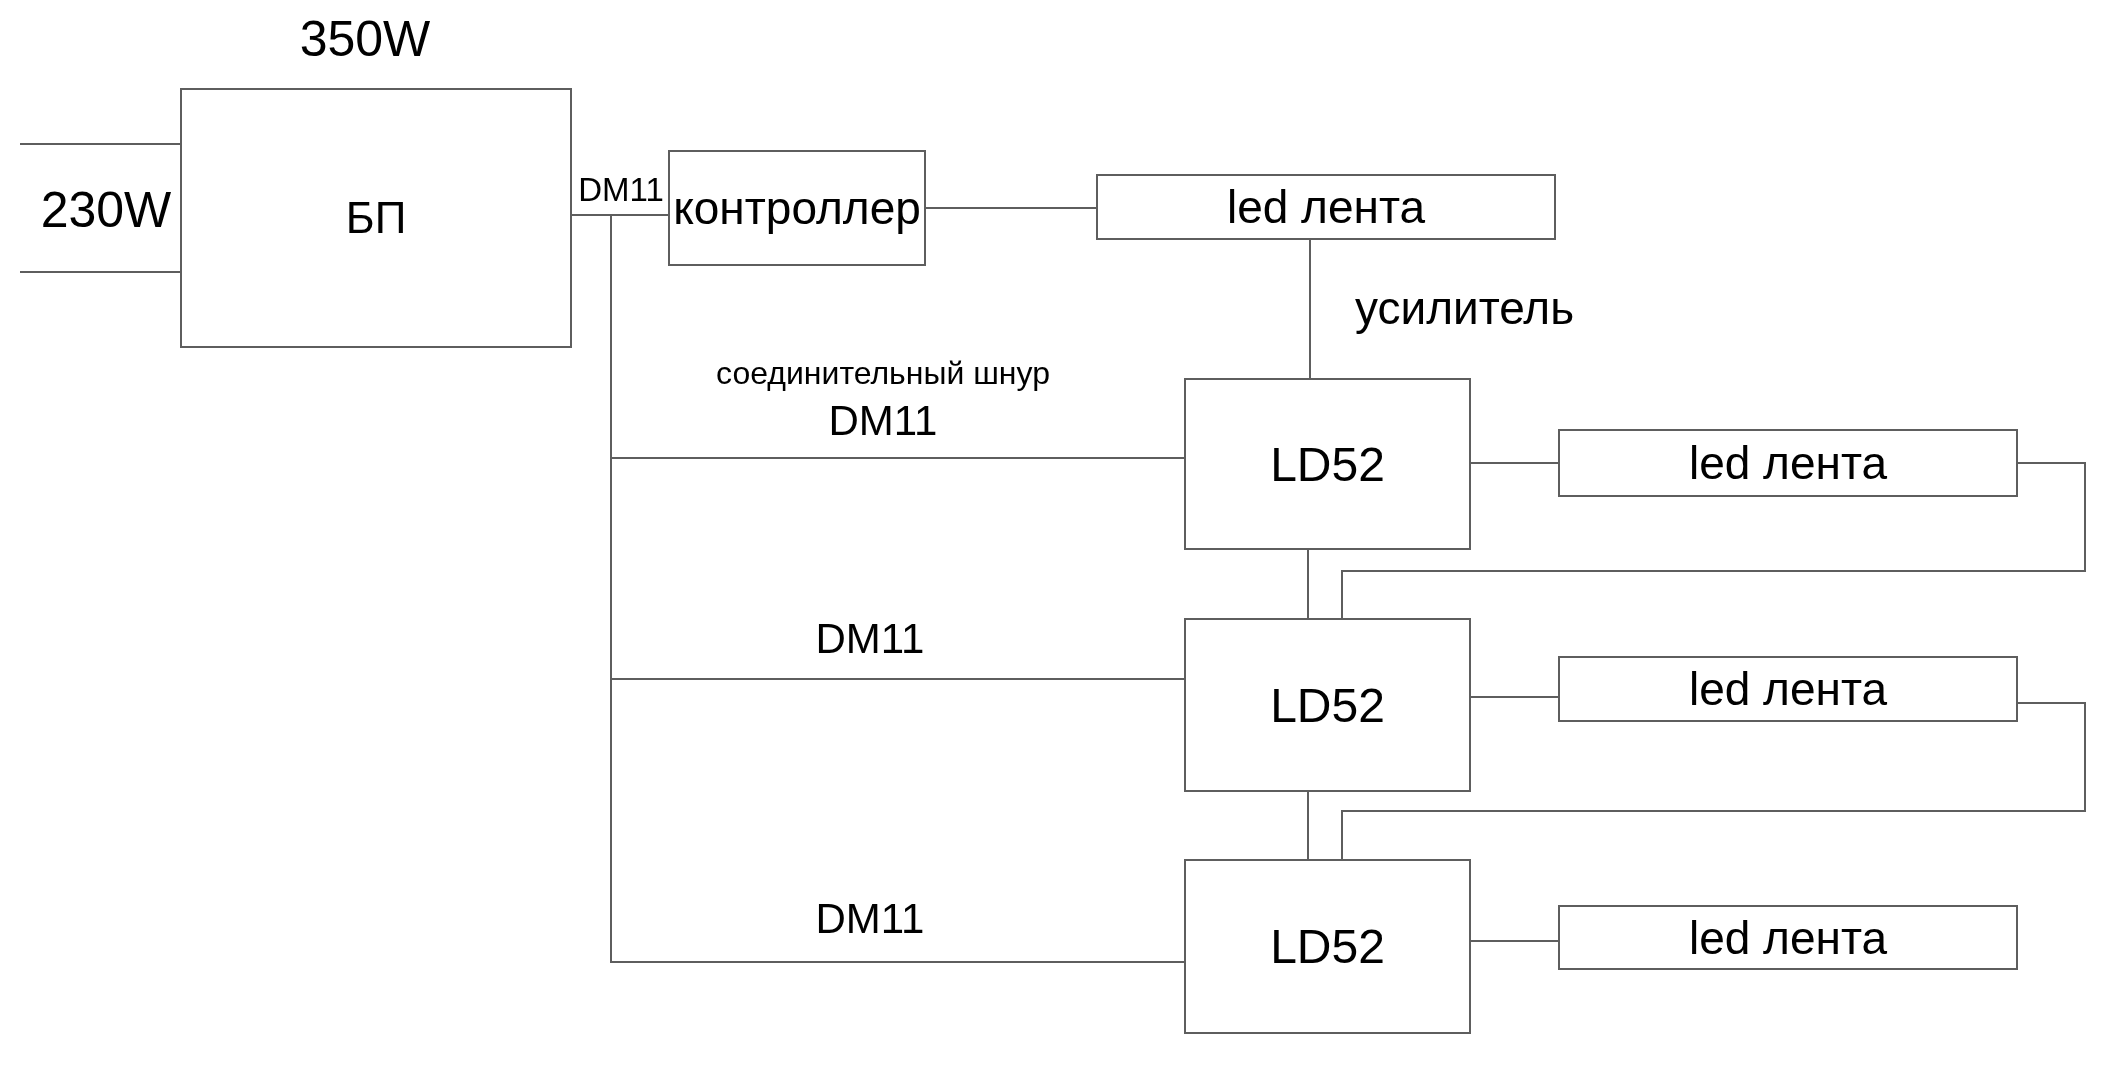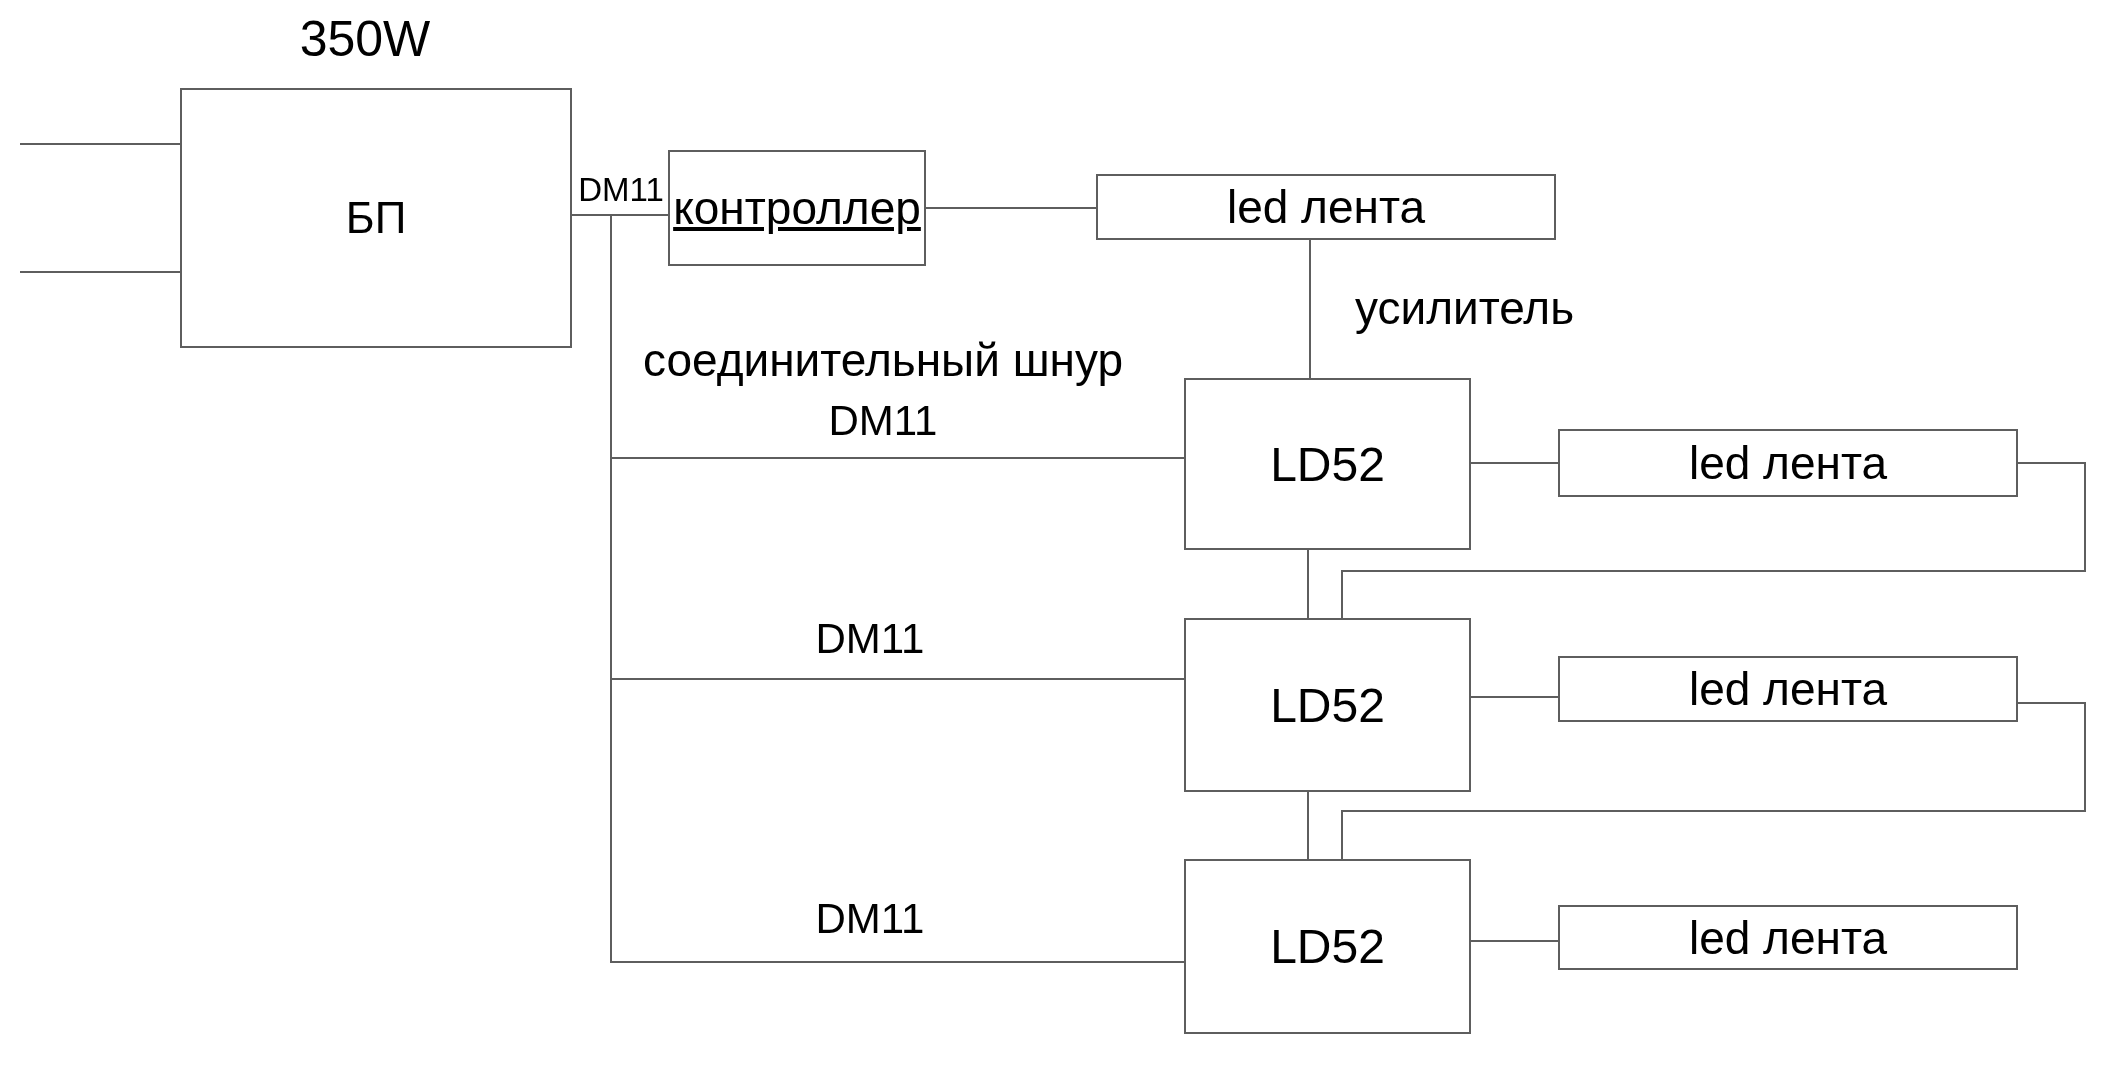--- a/index.html
+++ b/index.html
@@ -62,21 +62,21 @@
 
   <div class="wire" style="left:2018px;top:702px;width:67px;height:2px;"></div>
   <div class="wire" style="left:2084px;top:702px;width:2px;height:110px;"></div>
   <div class="wire" style="left:1341px;top:810px;width:745px;height:2px;"></div>
   <div class="wire" style="left:1341px;top:810px;width:2px;height:51px;"></div>
 
   <div class="box" style="left:180px;top:88px;width:392px;height:260px;font-size:44px;">
     <span>БП</span>
   </div>
 
-  <div class="box" style="left:668px;top:150px;width:258px;height:116px;font-size:46px;text-decoration:underline;">
+  <div class="box" style="left:668px;top:150px;width:258px;height:116px;font-size:46px;">
     <span>контроллер</span>
   </div>
 
   <div class="box" style="left:1096px;top:174px;width:460px;height:66px;font-size:46px;">
     <span>led лента</span>
   </div>
 
   <div class="box" style="left:1184px;top:378px;width:287px;height:172px;font-size:48px;">
     <span>LD52</span>
   </div>
@@ -96,24 +96,25 @@
   <div class="box" style="left:1184px;top:859px;width:287px;height:175px;font-size:48px;">
     <span>LD52</span>
   </div>
 
   <div class="box" style="left:1558px;top:905px;width:460px;height:65px;font-size:46px;">
     <span>led лента</span>
   </div>
 
   <div class="lbl center" style="left:265px;top:12px;width:200px;font-size:50px;">350W</div>
 
+  <div class="lbl center" style="left:6px;top:183px;width:200px;font-size:50px;">230W</div>
 
   <div class="lbl center" style="left:576px;top:172px;width:90px;font-size:33px;">DM11</div>
 
-  <div class="lbl center" style="left:600px;top:336px;width:566px;font-size:46px;">соединительный шнур</div>
+  <div class="lbl center" style="left:600px;top:356px;width:566px;font-size:32px;">соединительный шнур</div>
 
   <div class="lbl center" style="left:600px;top:398px;width:566px;font-size:42px;">DM11</div>
 
   <div class="lbl center" style="left:587px;top:616px;width:566px;font-size:42px;">DM11</div>
 
   <div class="lbl center" style="left:587px;top:896px;width:566px;font-size:42px;">DM11</div>
 
   <div class="lbl" style="left:1344px;top:284px;font-size:46px;margin-left:11px;">усилитель</div>
 
 </div>

